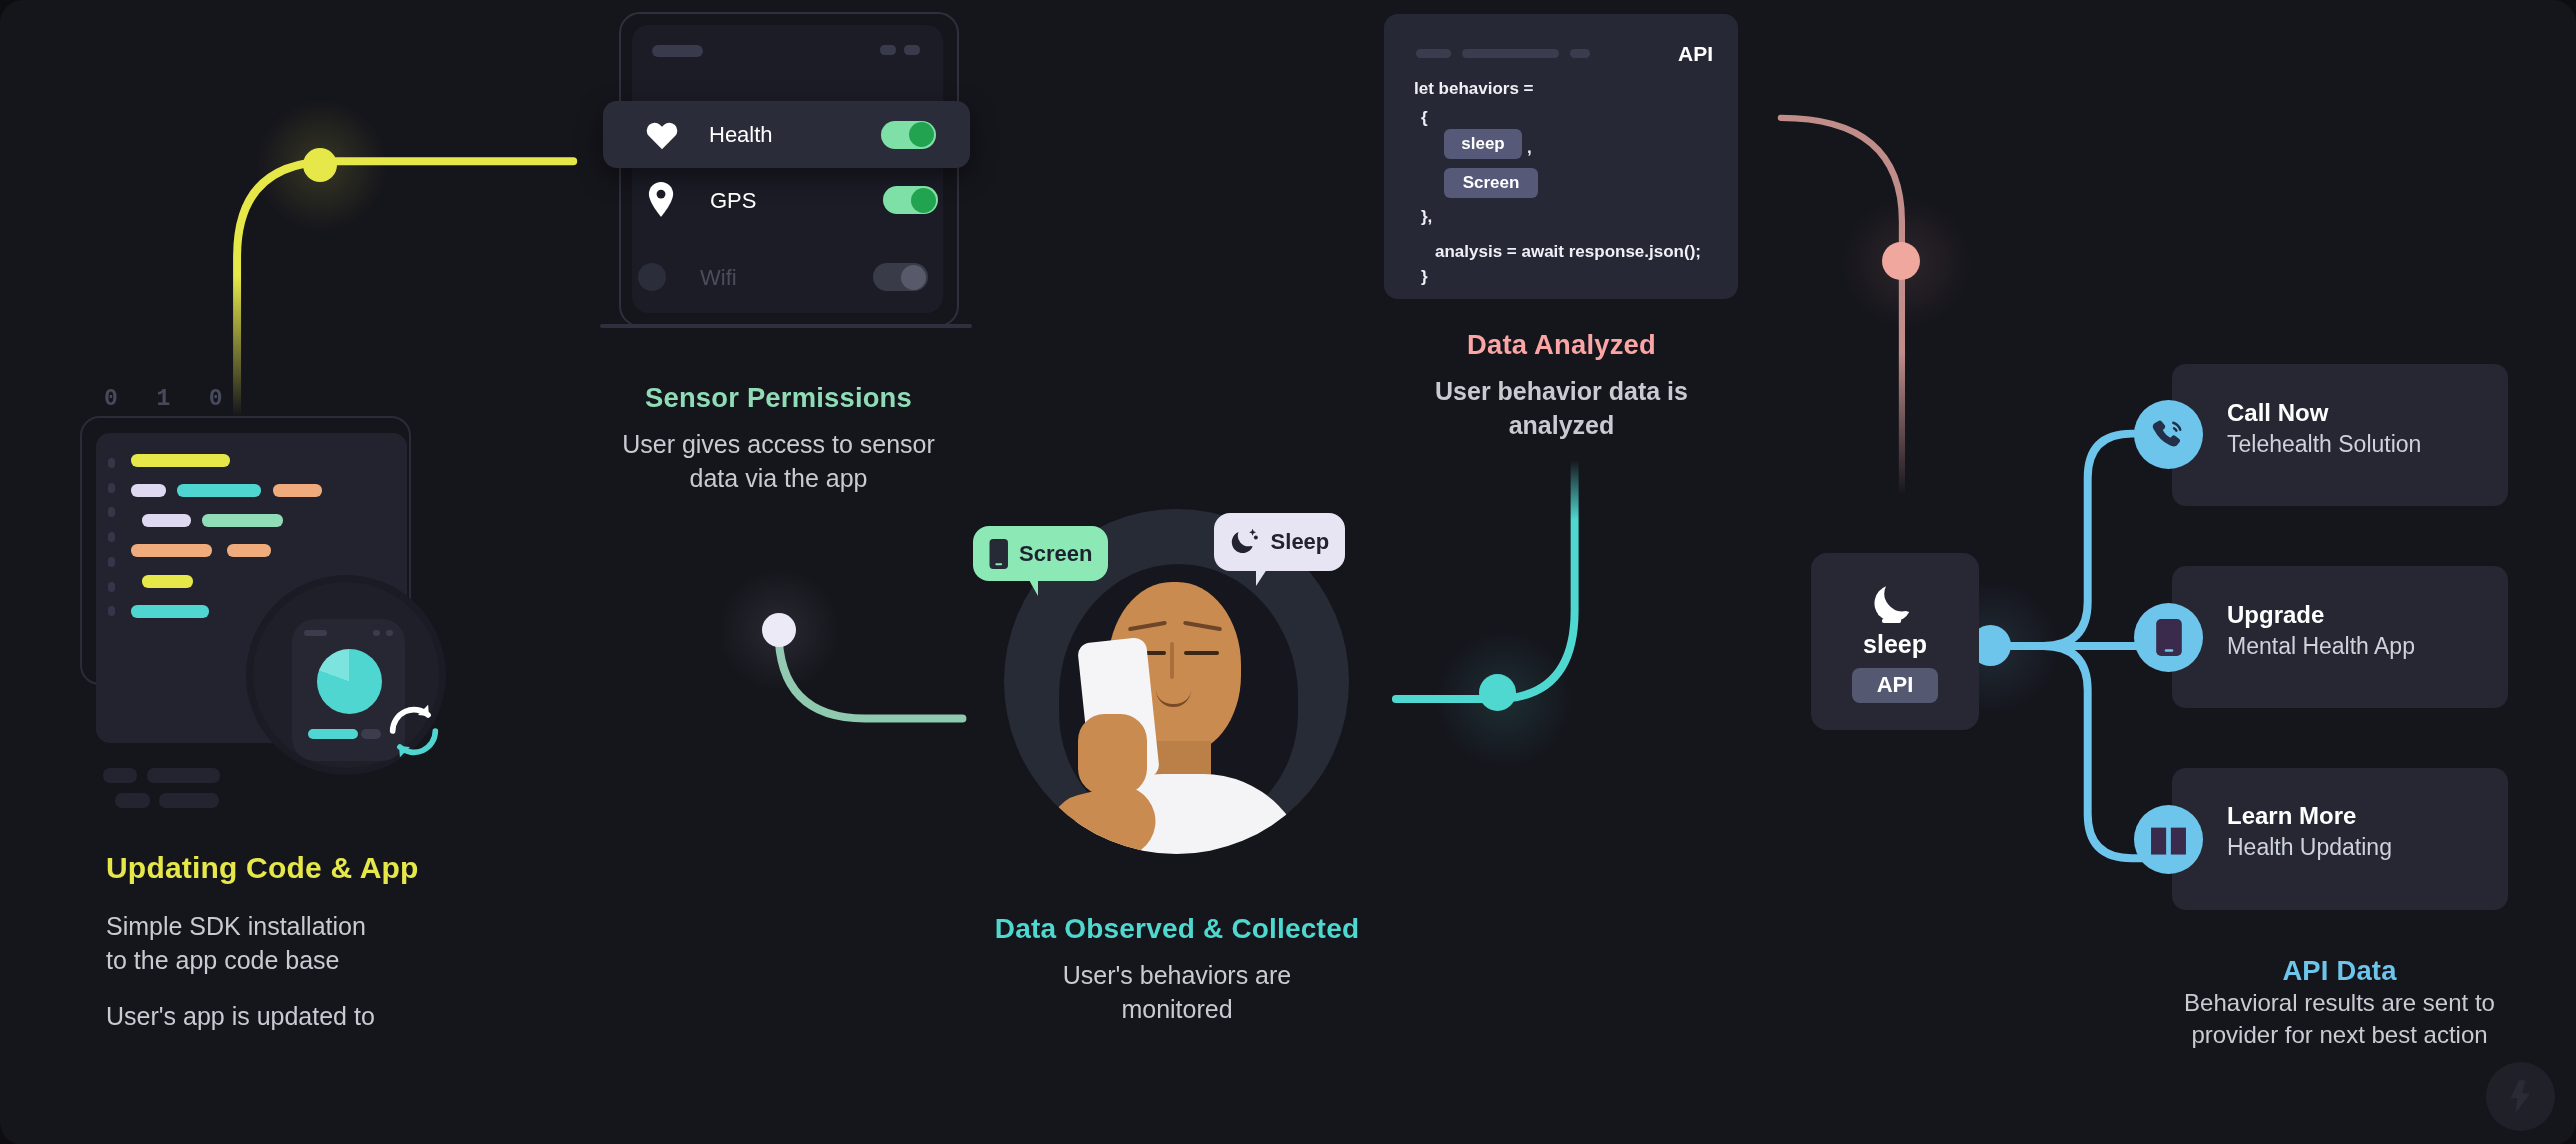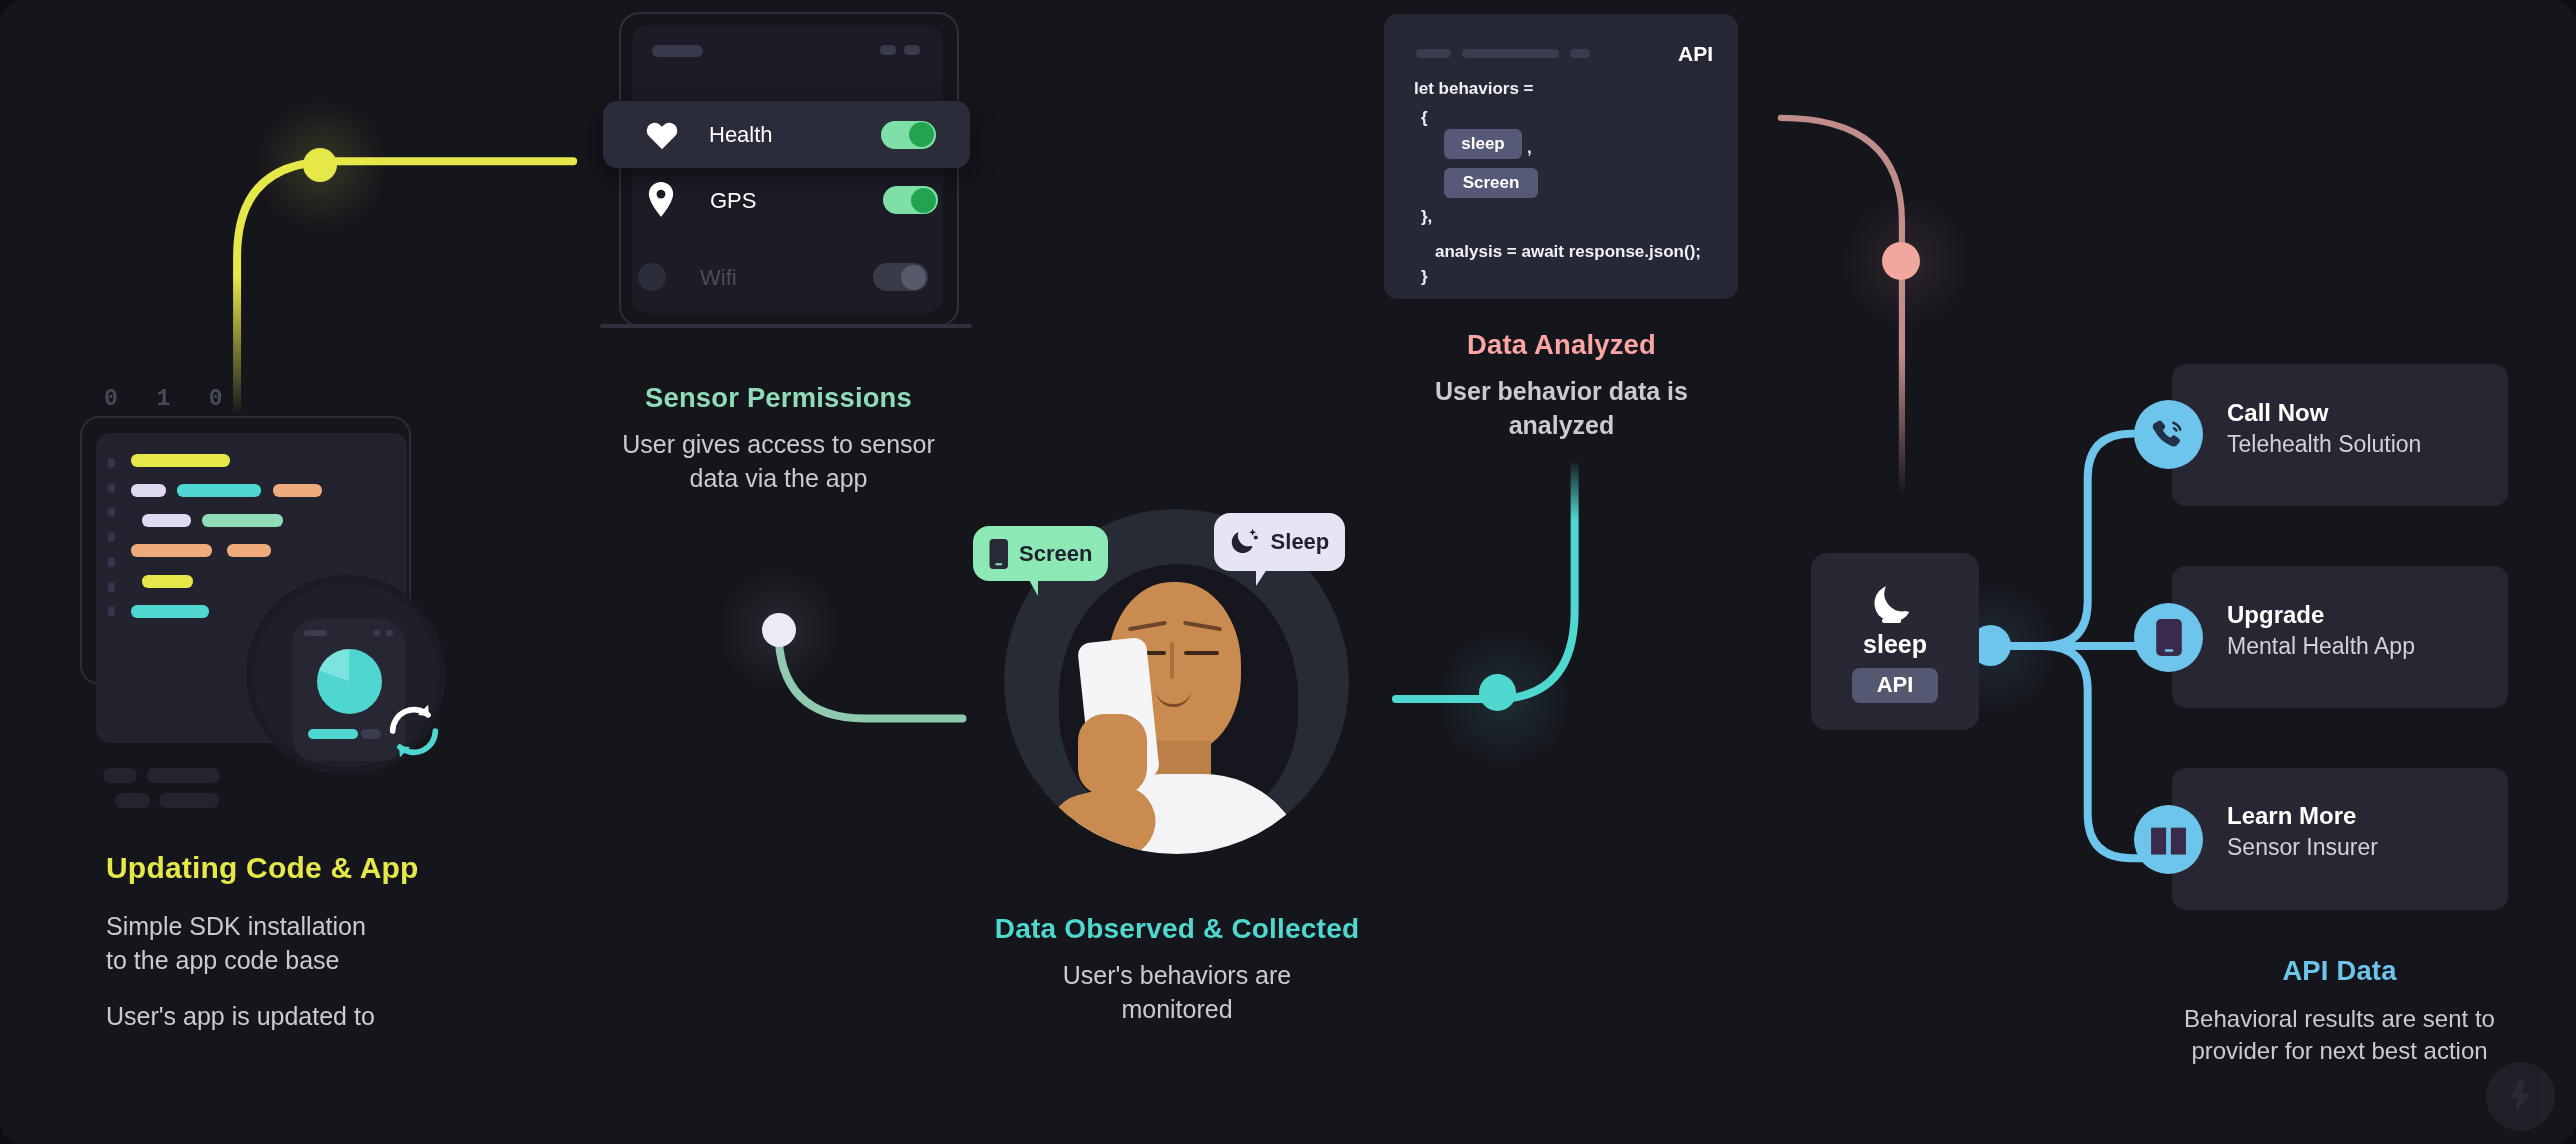--- a/index.html
+++ b/index.html
@@ -393,26 +393,26 @@
   <div class="act-card" style="left:2172px;top:768px;width:336px;height:142px;"></div>
   <div class="act-icon" style="left:2134px;top:805px;width:69px;height:69px;">
     <svg width="39" height="32" viewBox="0 0 26 22">
       <path d="M1 2.5h10.4v18.5H1Z" fill="#3a2a4c"></path>
       <path d="M14.6 2.5H25v18.5H14.6Z" fill="#3a2a4c"></path>
       <rect x="11.8" y="1.4" width="2.4" height="20" rx="1" fill="#6ec5ec"></rect>
     </svg>
   </div>
   <div class="abs" style="left:2227px;top:803px;width:292px;">
     <div class="act-title">Learn More</div>
-    <div class="act-sub" style="margin-top:5.3px;">Sensor Insurer</div>
+    <div class="act-sub" style="margin-top:5.3px;">Health Updating</div>
   </div>
 
   <div class="abs" style="left:2123px;top:955px;width:433px;text-align:center;">
     <div class="cap-title" style="font-size: 27.4px; color: rgb(110, 197, 236);" id="t4">API Data</div>
-    <div class="cap-body" style="margin-top:16px;font-size:24px;">
+    <div class="cap-body" style="font-size:24px;">
       <div>Behavioral results are sent to</div>
       <div>provider for next best action</div>
     </div>
   </div>
 
   <div class="wm">
     <svg width="39" height="39" viewBox="0 0 24 24">
       <path d="M11 2 6 13h4l-1 9 9-12h-5l2-8Z" fill="#2e2f3a"></path>
       <path d="M13 4 9 12" stroke="#2e2f3a" stroke-width="1.4"></path>
     </svg>

